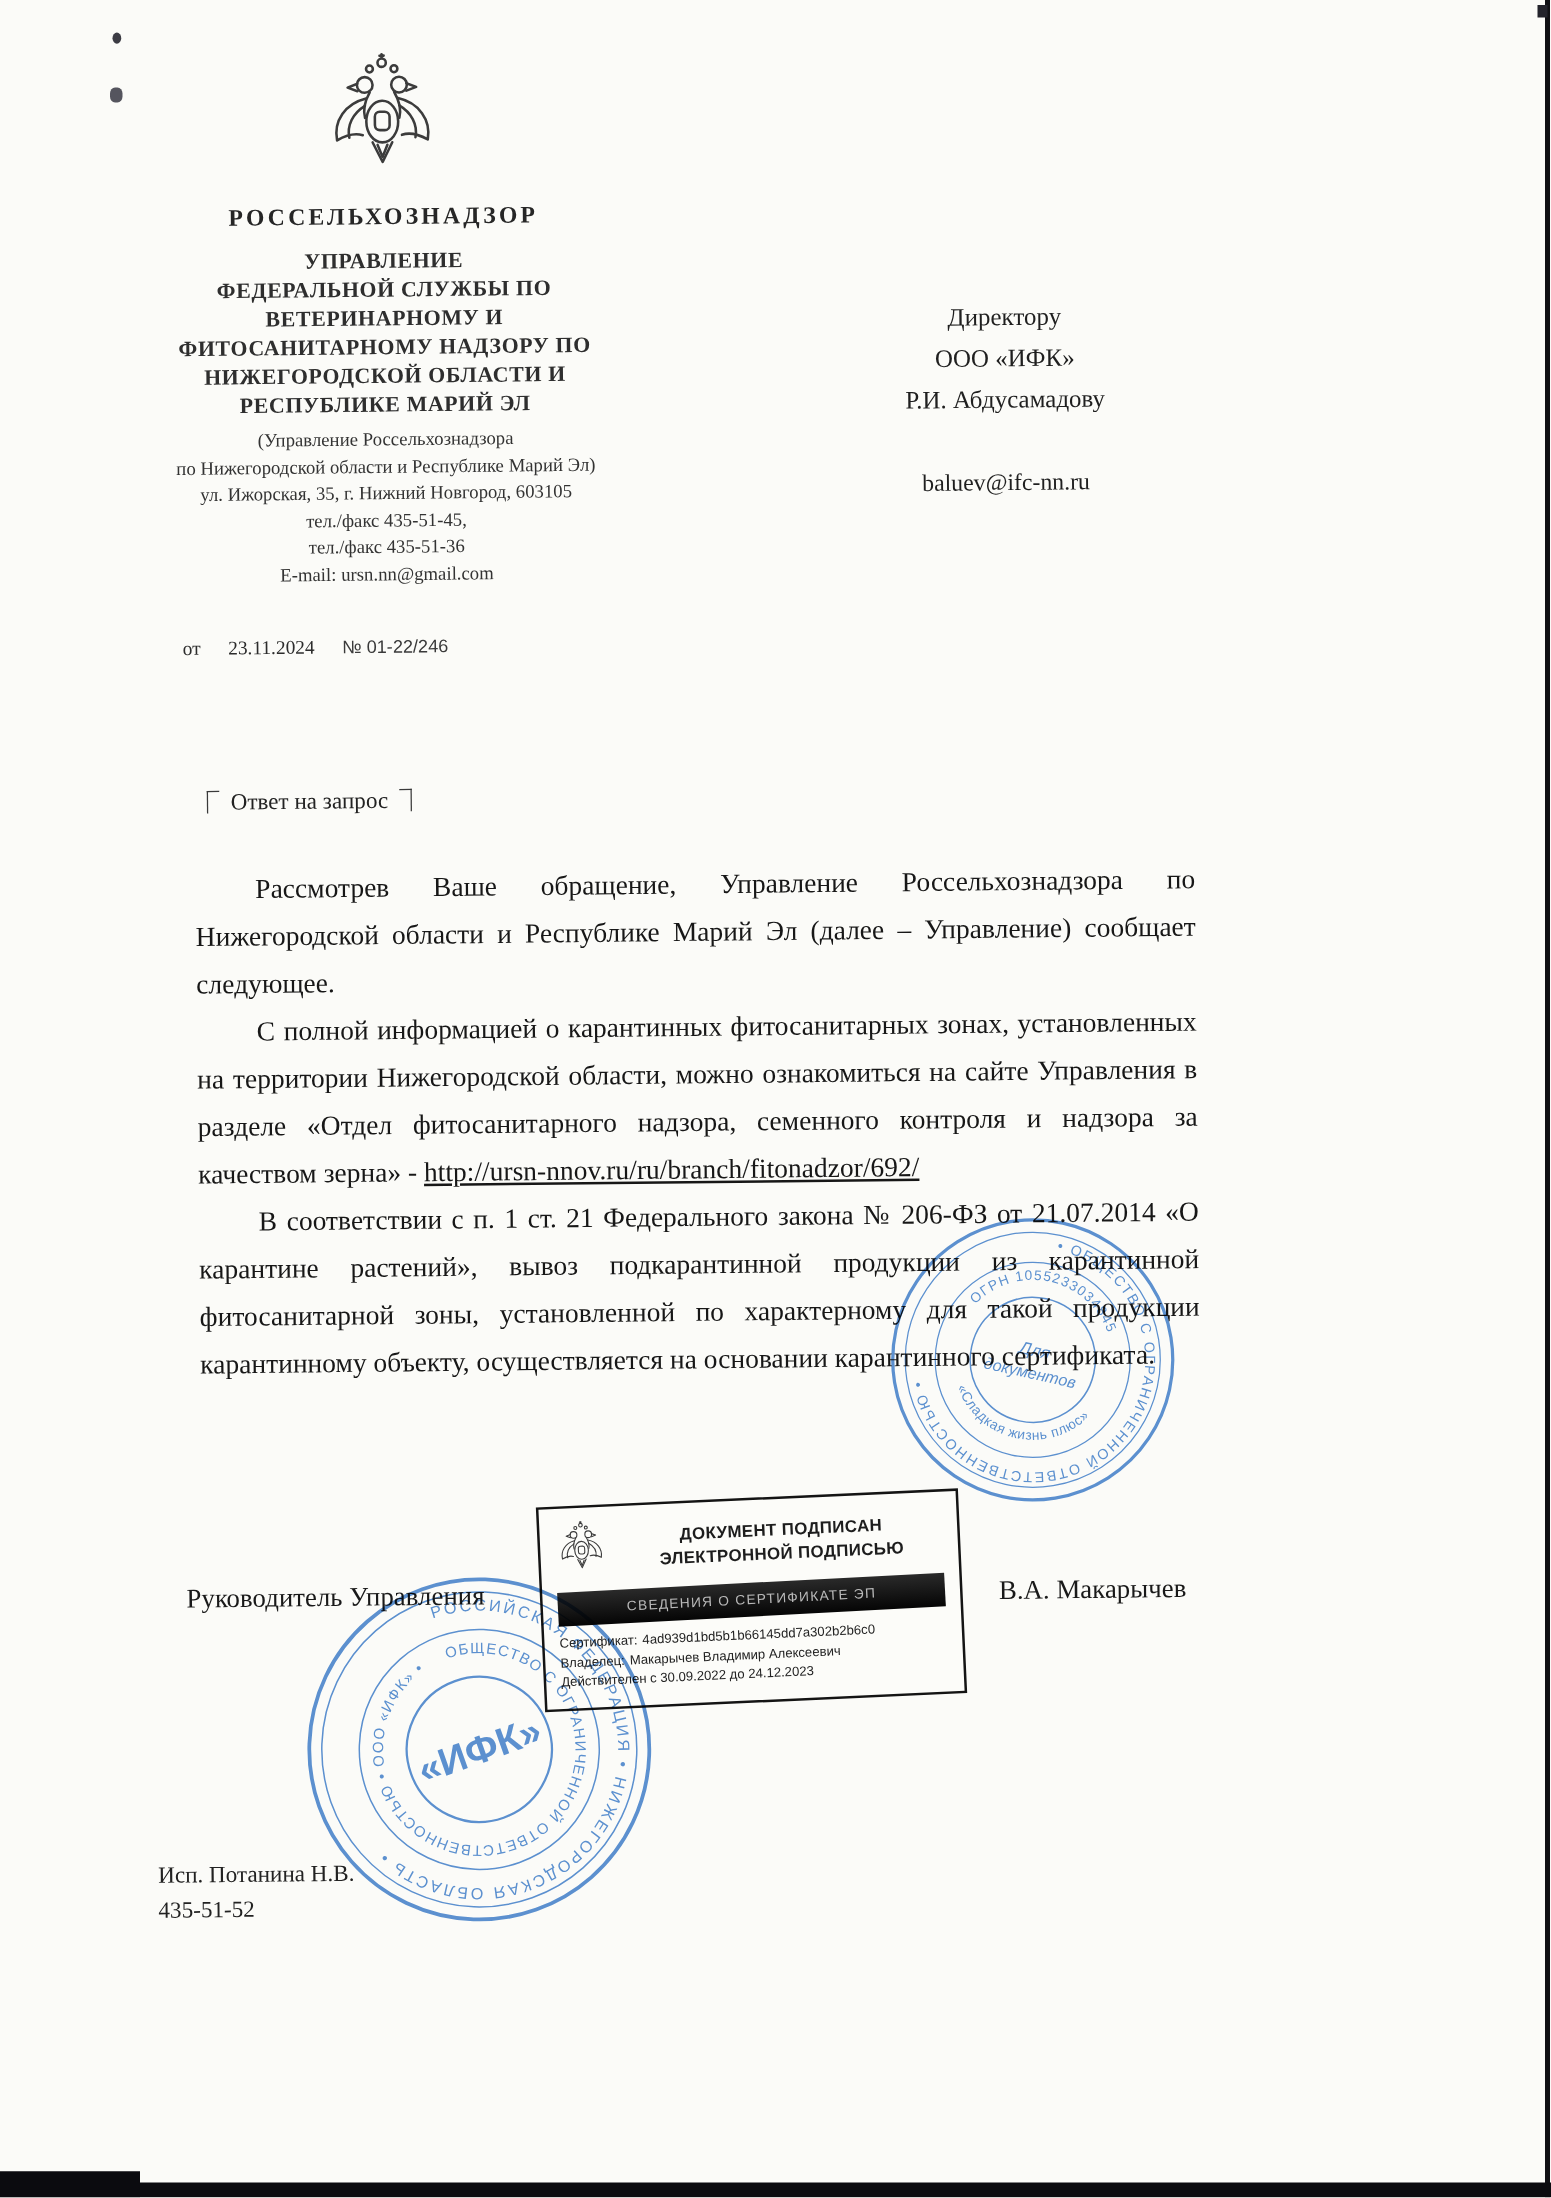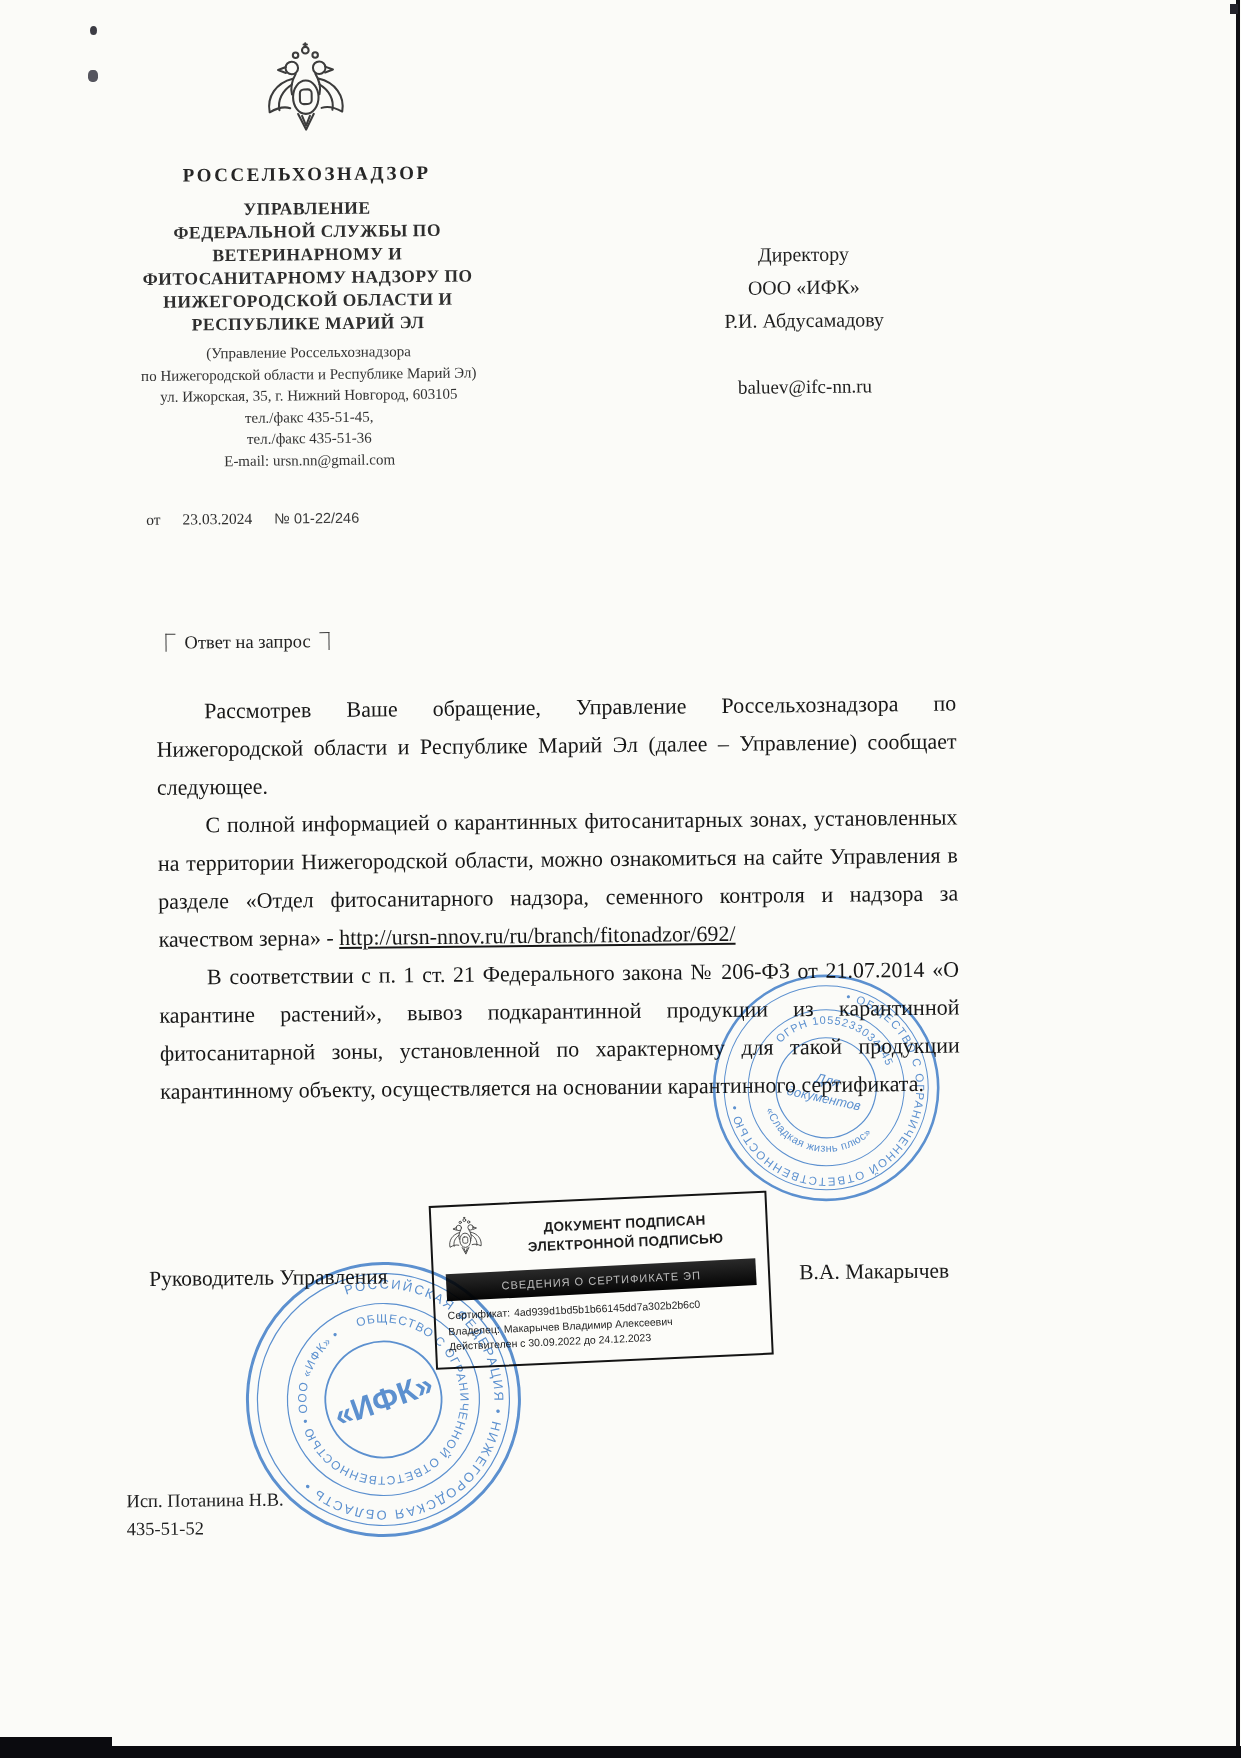--- a/index.html
+++ b/index.html
@@ -124,21 +124,21 @@
         <div>(Управление Россельхознадзора</div>
         <div>по Нижегородской области и Республике Марий Эл)</div>
         <div>ул. Ижорская, 35, г. Нижний Новгород, 603105</div>
         <div>тел./факс 435-51-45,</div>
         <div>тел./факс 435-51-36</div>
         <div>E-mail: ursn.nn@gmail.com</div>
       </div>
     </div>
 
     <div class="dateline">
-      <span>от</span><span class="dl-date">23.03.2024</span><span class="dl-num">№ 01-22/246</span>
+      <span>от</span><span class="dl-date">23.11.2024</span><span class="dl-num">№ 01-22/246</span>
     </div>
 
     <div class="recipient">
       <div>Директору</div>
       <div>ООО «ИФК»</div>
       <div>Р.И. Абдусамадову</div>
       <div class="email">baluev@ifc-nn.ru</div>
     </div>
 
     <div class="subject">

